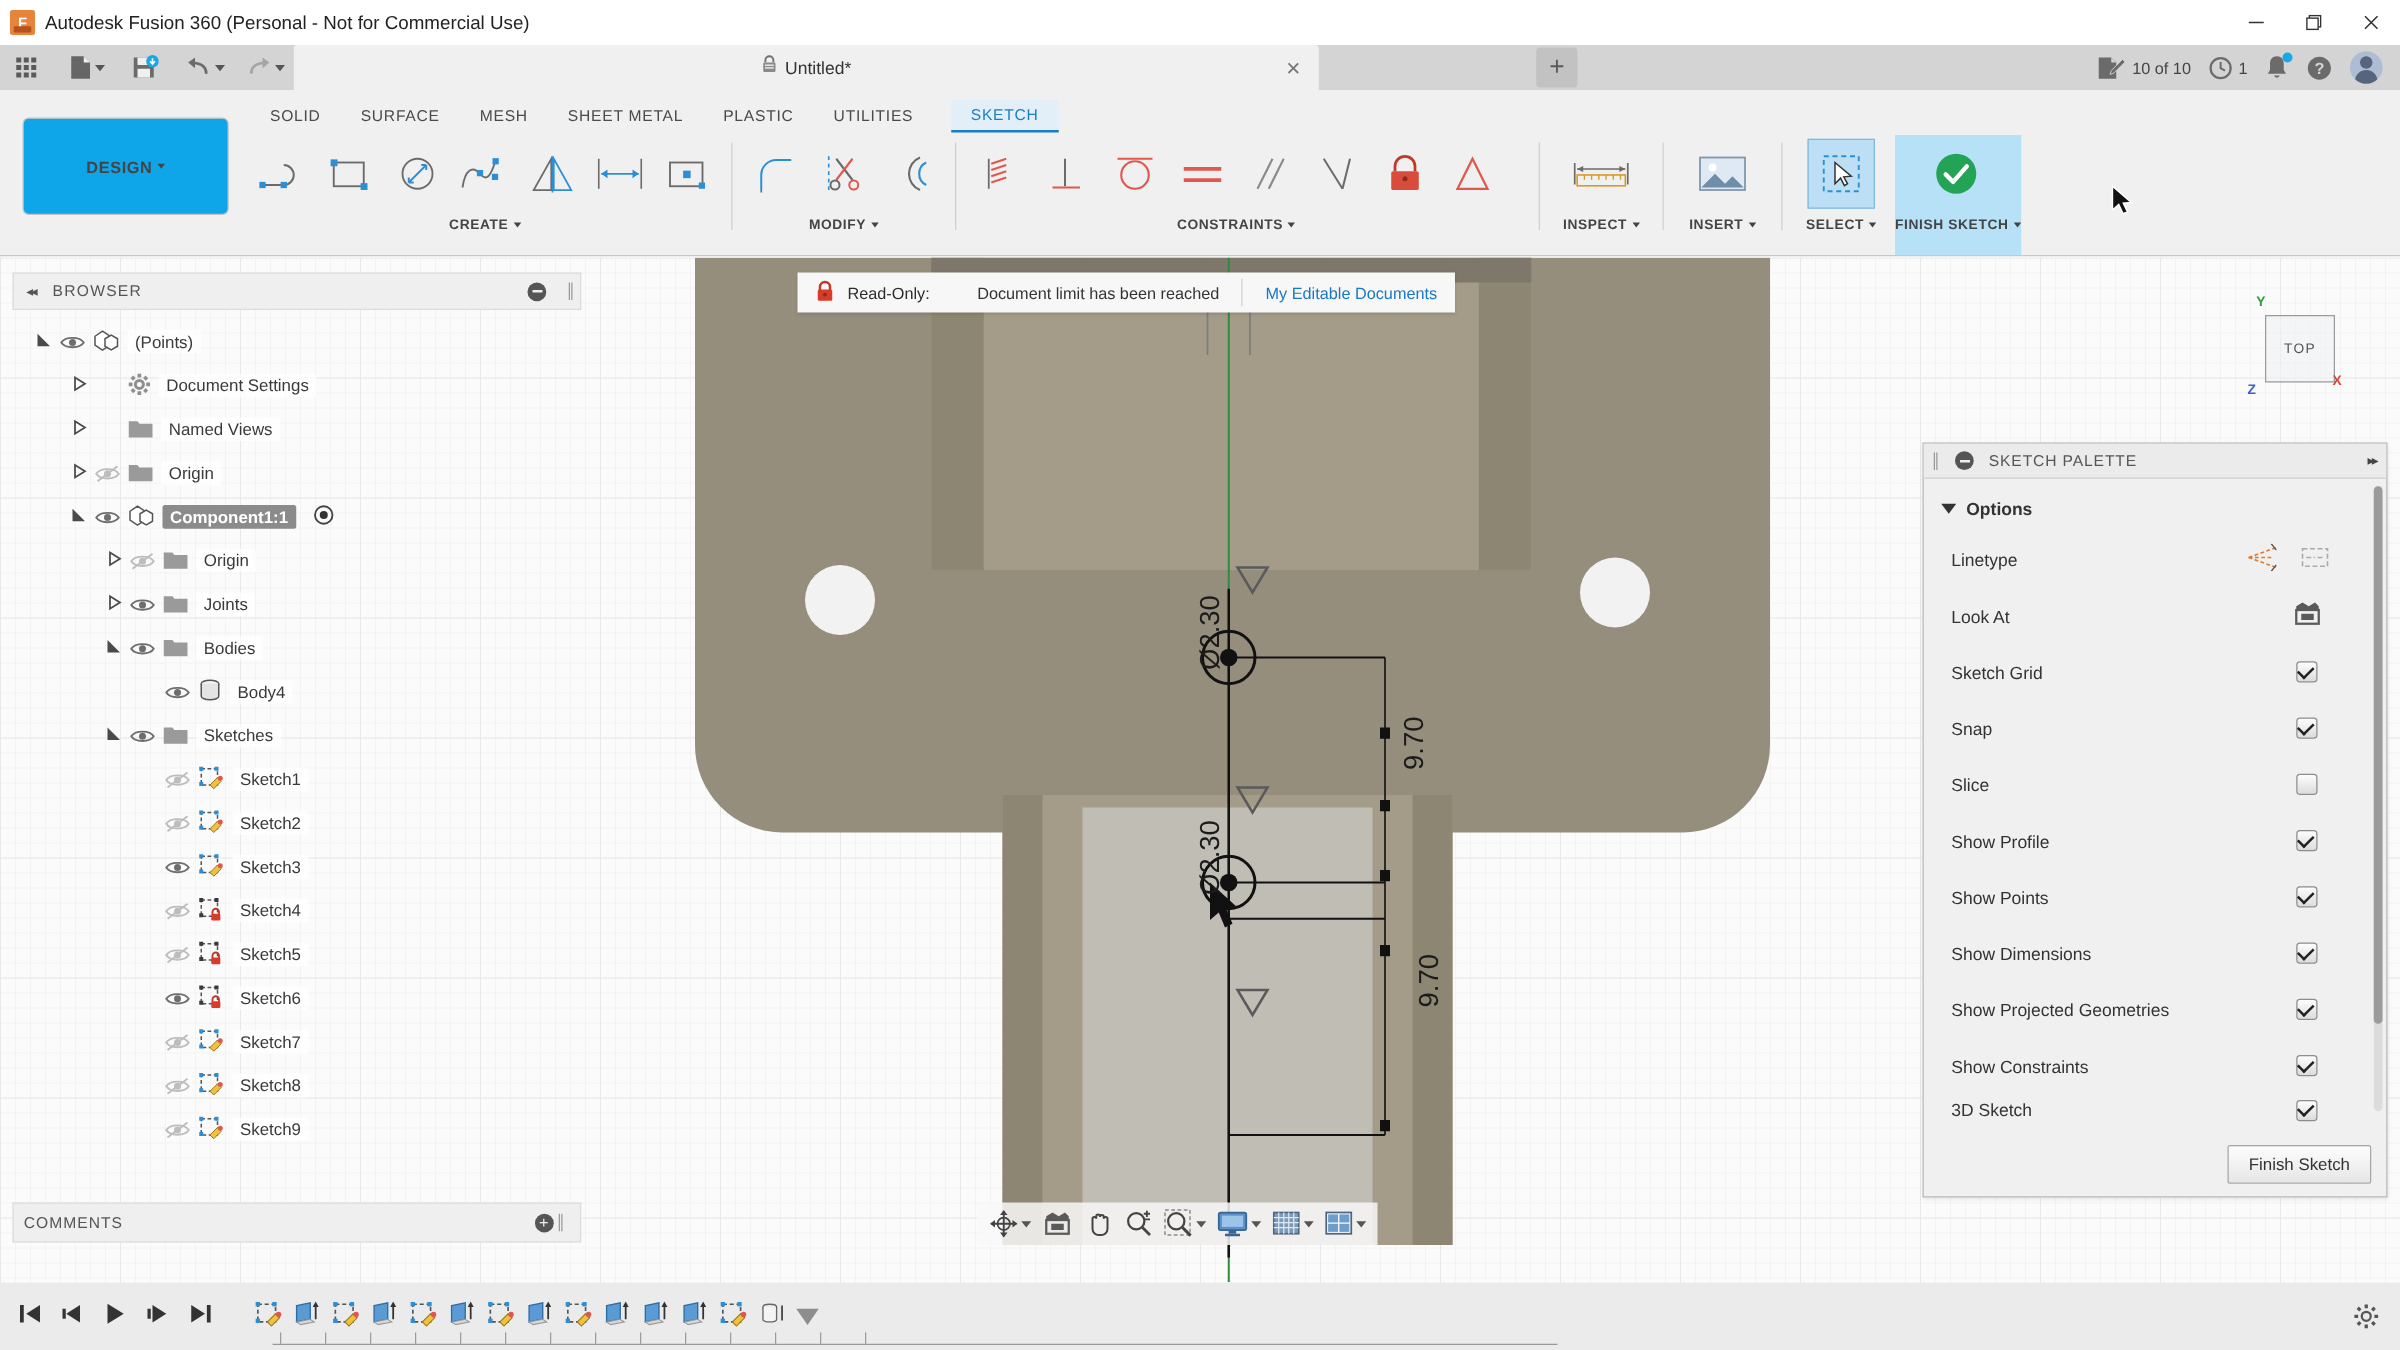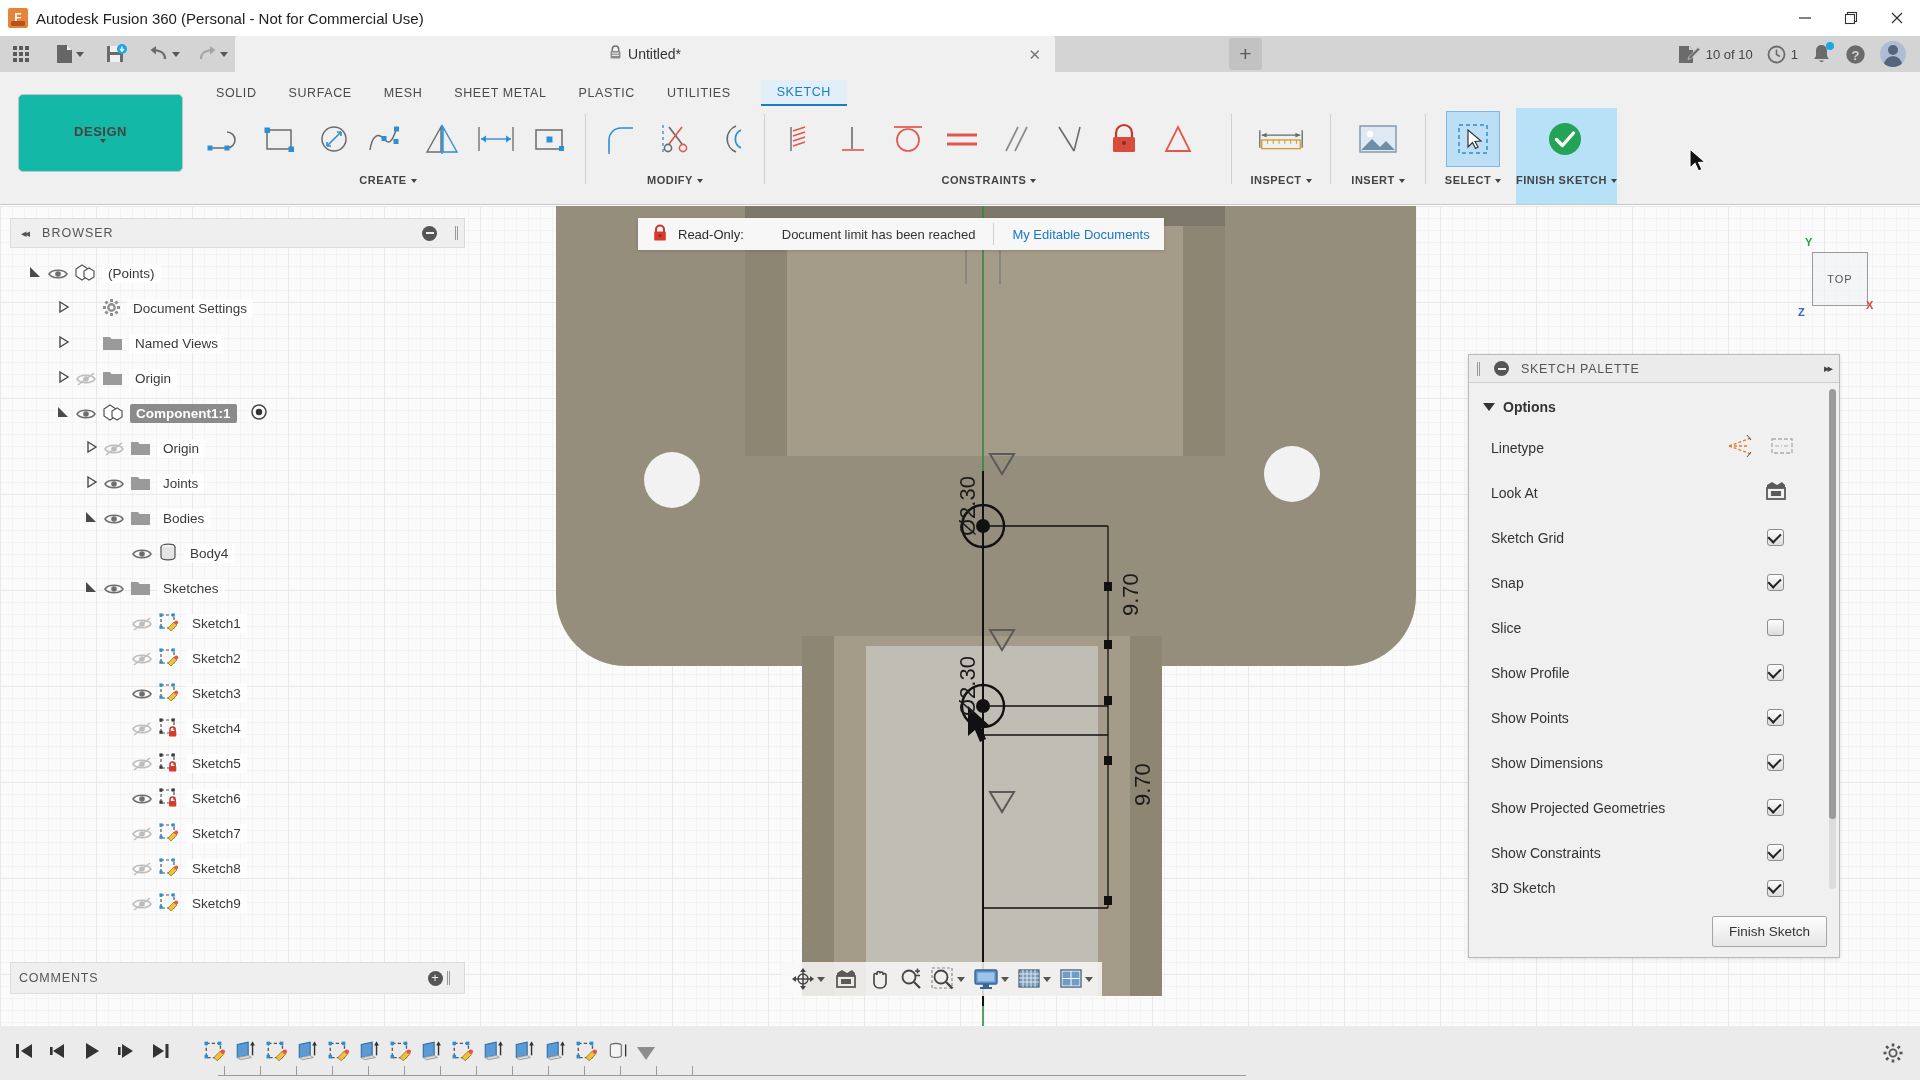--- a/index.html
+++ b/index.html
@@ -92,23 +92,23 @@
     border-radius: 50%; background: #1aa7e8;
   }
 
   
   .ribbon {
     position: absolute; top: 72px; left: 0; width: 1920px; height: 133px;
     background: #f0f0f0; border-bottom: 1px solid #c8c8c8;
   }
   .design-box {
     position: absolute; left: 18px; top: 22px; width: 165px; height: 78px;
-    background: #14b8a6; border: 1px solid #c4c4c4; border-radius: 5px;
+    background: #0ea5e9; border: 1px solid #c4c4c4; border-radius: 5px;
     display: flex; align-items: center; justify-content: center;
-    font-size: 13px; font-weight: bold; color: #444; letter-spacing: .5px; flex-direction: column;
+    font-size: 13px; font-weight: bold; color: #444; letter-spacing: .5px;
   }
   .ribbon-tabs {
     position: absolute; left: 200px; top: 6px; height: 30px; display: flex; align-items: center;
   }
   .rtab {
     font-size: 12.5px; color: #4a4a4a; padding: 5px 16px; letter-spacing: .6px;
     white-space: nowrap;
   }
   .rtab.active {
     color: #1a7fc1; border-bottom: 2px solid #1a7fc1;
@@ -213,21 +213,21 @@
 
   .navbar-bottom {
     position: absolute; left: 782px; top: 962px; height: 34px;
     display: flex; align-items: center; gap: 2px;
     background: rgba(248,248,248,.85); padding: 0 6px; z-index: 30;
   }
   .navbtn { display: flex; align-items: center; padding: 0 3px; }
 
   
   .palette {
-    position: absolute; left: 1468px; top: 354px; width: 372px; height: 604px;
+    position: absolute; left: 1538px; top: 354px; width: 372px; height: 604px;
     background: #f0f0f0; border: 1px solid #b9b9b9; z-index: 35;
     box-shadow: 0 1px 4px rgba(0,0,0,.12);
   }
   .pal-head {
     height: 28px; background: #ebebeb; border-bottom: 1px solid #cfcfcf;
     display: flex; align-items: center; padding: 0 8px; gap: 8px;
   }
   .pal-head .ttl { font-size: 12.5px; color: #555; letter-spacing: .7px; }
   .pal-head .expand { margin-left: auto; color: #444; font-size: 11px; letter-spacing: -2px; }
   .pal-body { padding: 10px 0 0 0; height: 540px; overflow: hidden; position: relative; }

